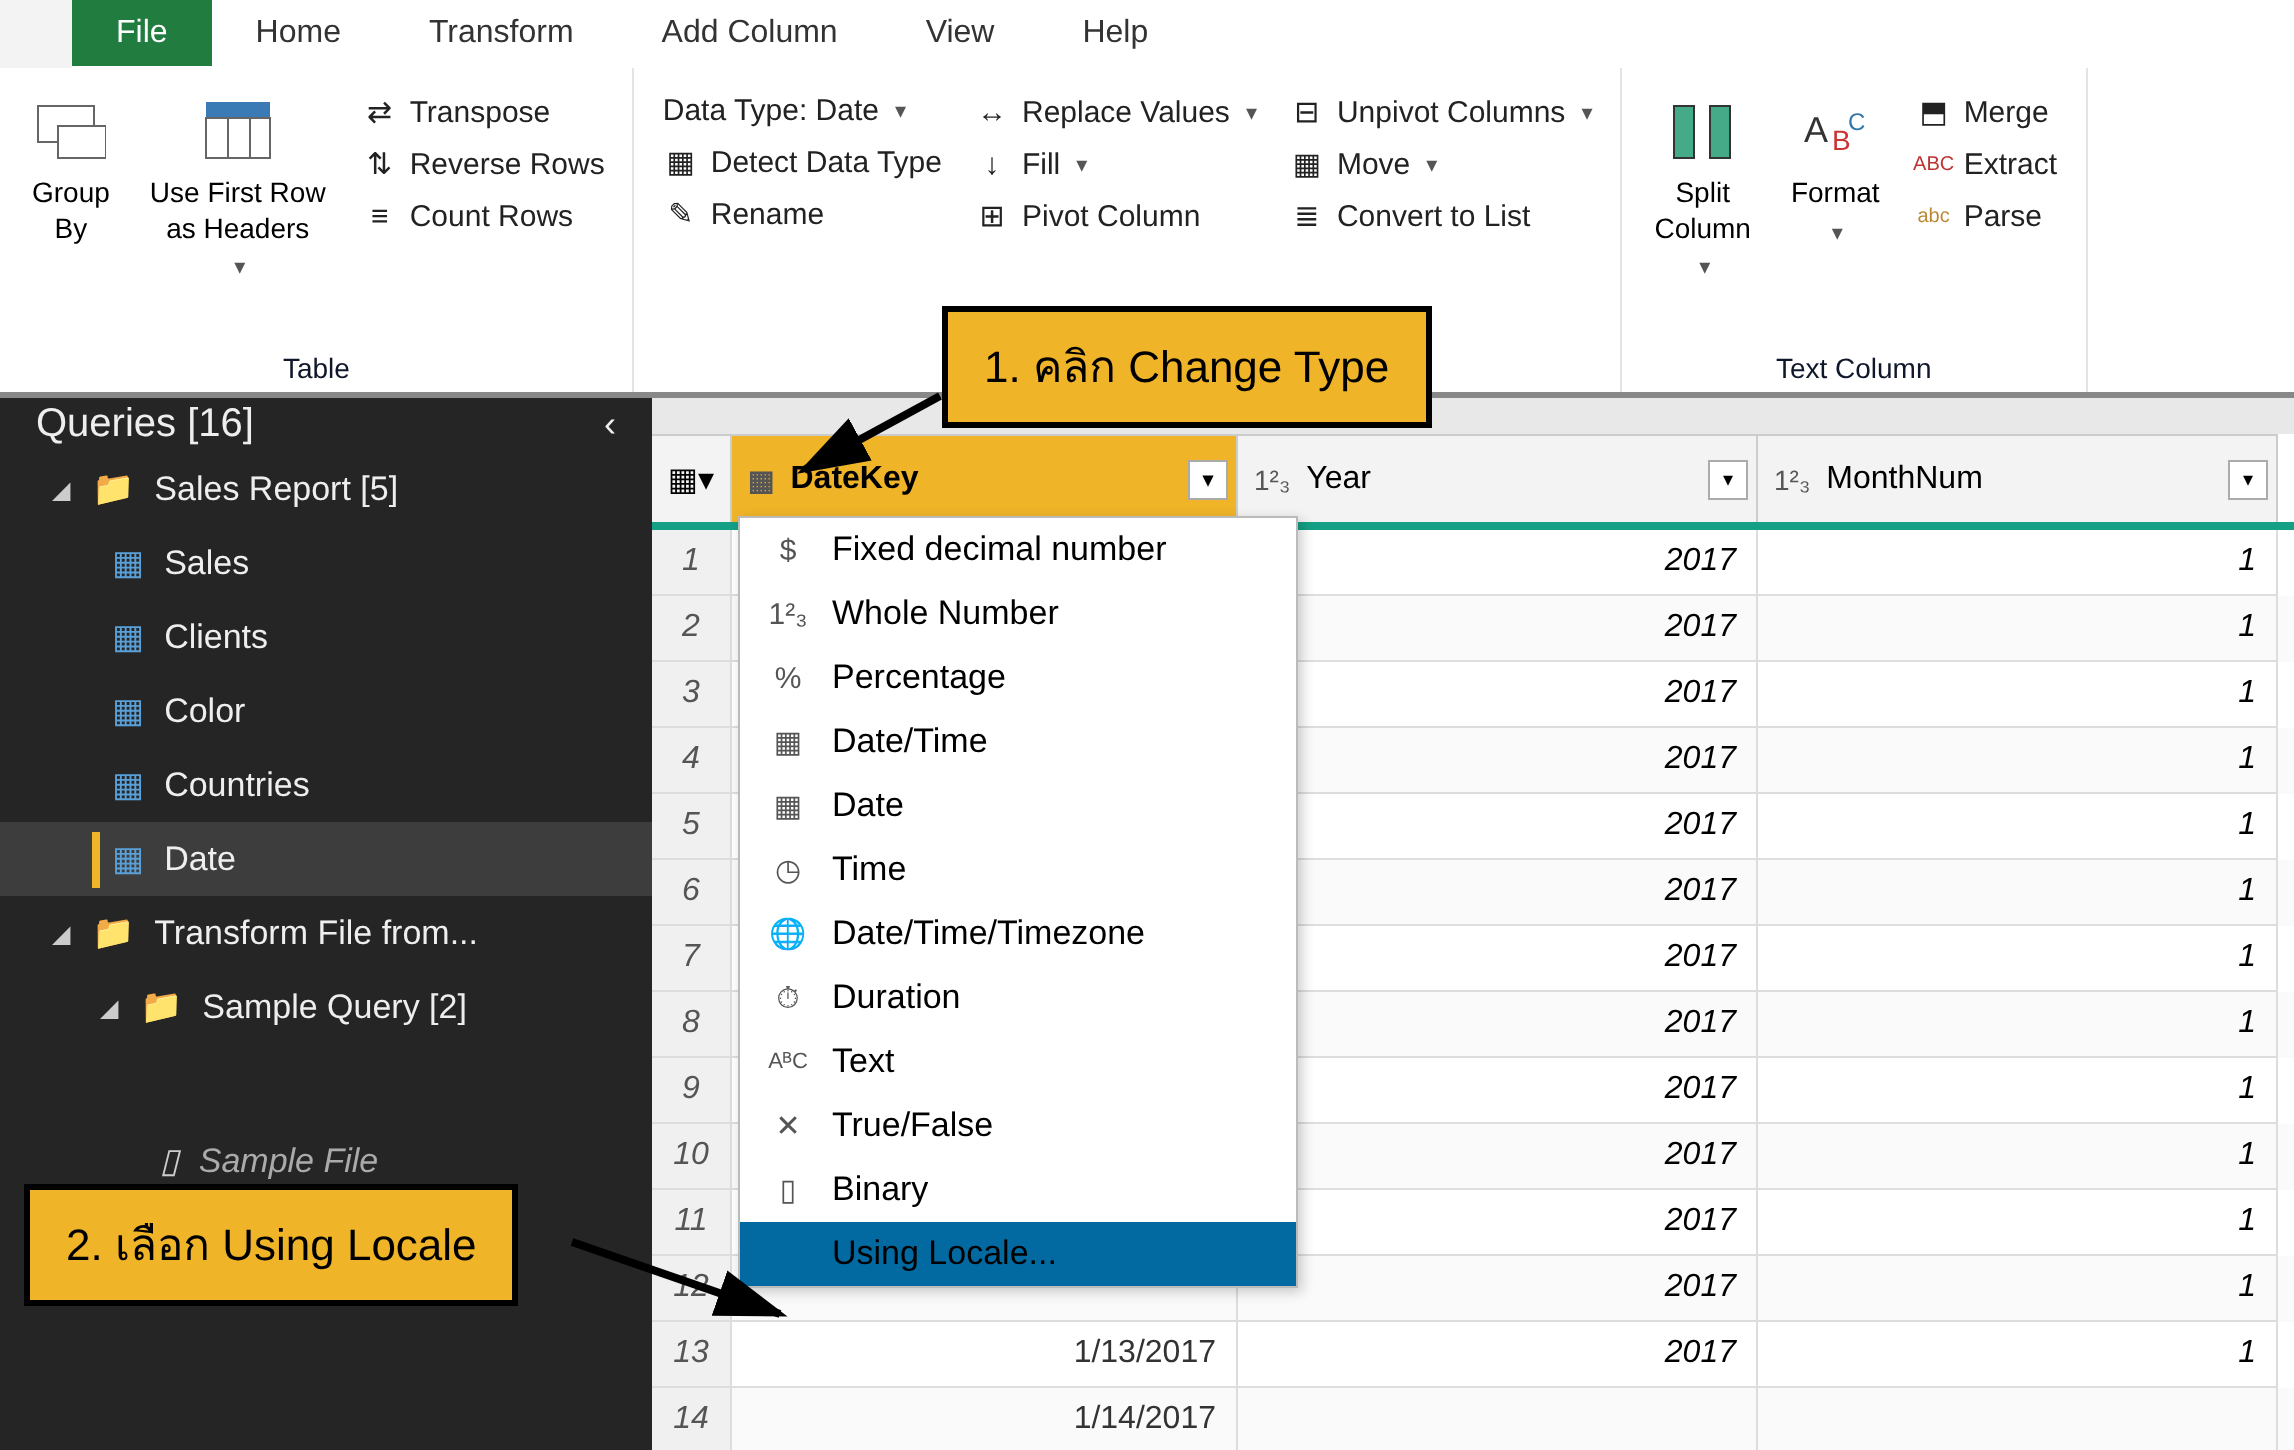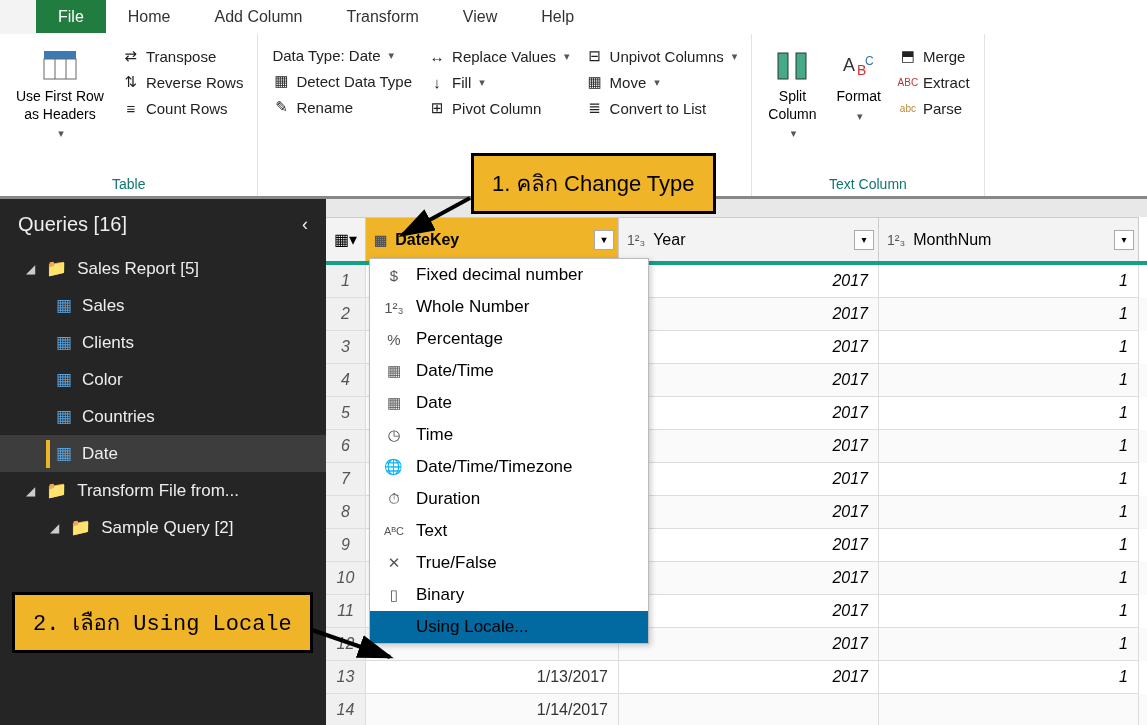--- a/index.html
+++ b/index.html
@@ -8,33 +8,33 @@
 
 .tab-row { height: 34px; display: flex; align-items: stretch; background: #fff; border-bottom: 1px solid #fff; margin-left: 36px; }
 .tab { padding: 6px 22px; font-size: 16px; color: #333; display: flex; align-items: center; cursor: pointer; }
 .tab.file { background: #207c3f; color: #fff; }
 .tab.selected { background: #fff; }
 
 
 .ribbon { height: 165px; background: #fff; display: flex; border-bottom: 3px solid #888; }
 .ribbon-group { padding: 10px 10px 4px 10px; border-right: 1px solid #e3e3e3; display: flex; flex-direction: column; height: 100%; }
 .ribbon-group-content { flex: 1; display: flex; gap: 8px; }
-.ribbon-group-label { text-align: center; font-size: 14px; color: #0f766e; padding-top: 4px; }
+.ribbon-group-label { text-align: center; font-size: 14px; color: #0f172a; padding-top: 4px; }
 .rbtn-big { display: flex; flex-direction: column; align-items: center; gap: 4px; cursor: pointer; padding: 2px 6px; position: relative; }
 .rbtn-big .icon32 { width: 38px; height: 38px; display: flex; align-items: center; justify-content: center; }
 .rbtn-big .lbl { font-size: 14px; text-align: center; line-height: 1.25; }
 .rbtn-row { display: flex; align-items: center; gap: 6px; padding: 3px 4px; cursor: pointer; font-size: 15px; color: #222; white-space: nowrap; }
 .rbtn-row .icon16 { width: 18px; height: 18px; display: flex; align-items: center; justify-content: center; }
 .col-stack { display: flex; flex-direction: column; gap: 2px; }
 .dd::after { content: "▾"; font-size: 11px; color: #555; margin-left: 2px; }
 
 
 .main { display: flex; height: calc(100% - 199px); }
 .queries { width: 326px; background: #252525; color: #eee; overflow: hidden; }
-.queries-hdr { display: flex; justify-content: space-between; align-items: center; padding: 14px 18px; font-size: 20px; text-align: right; }
+.queries-hdr { display: flex; justify-content: space-between; align-items: center; padding: 2px 18px; font-size: 20px; text-align: right; }
 .queries-hdr .chev { font-size: 18px; }
 .tree { font-size: 17px; }
 .tree-item { display: flex; align-items: center; gap: 10px; padding: 8px 14px 8px; cursor: pointer; }
 .tree-item .arrow { width: 10px; font-size: 12px; color: #ccc; }
 .tree-item .folder { color: #f0b429; }
 .tree-item .tbl-icon { color: #5aa0d8; }
 .tree-item .file-icon { color: #ccc; }
 .tree-item.level1 { padding-left: 56px; }
 .tree-item.level2 { padding-left: 80px; }
 .tree-item.selected { background: #3d3d3d; }
@@ -62,43 +62,53 @@
 
 
 .type-menu { position: absolute; left: 369px; top: 258px; width: 280px; background: #fff; border: 1px solid #bbb; box-shadow: 2px 2px 6px rgba(0,0,0,.2); z-index: 50; }
 .type-menu-item { display: flex; align-items: center; gap: 12px; padding: 6px 14px; font-size: 17px; cursor: pointer; }
 .type-menu-item.hover { background: #0369a1; }
 .type-menu-item .mi-icon { width: 20px; text-align: center; color: #555; font-size: 15px;}
 
 
 .callout { position: absolute; background: #f0b429; border: 3px solid #000; padding: 10px 18px; font-size: 22px; font-weight: 400; z-index: 60; }
 .callout.c1 { left: 471px; top: 153px; }
-.callout.c2 { left: 12px; top: 592px; font-family: Liberation Mono, monospace; }
+.callout.c2 { left: 12px; top: 592px; }
 
 
 .arrow-svg { position: absolute; z-index: 55; pointer-events: none; }
 
 
 svg { display: block; }
 </style>
 </head>
 <body>
 
 <div class="tab-row">
   <div class="tab file">File</div>
   <div class="tab">Home</div>
+  <div class="tab selected">Transform</div>
   <div class="tab">Add Column</div>
-  <div class="tab selected">Transform</div>
   <div class="tab">View</div>
   <div class="tab">Help</div>
 </div>
 
 <div class="ribbon">
   <div class="ribbon-group">
     <div class="ribbon-group-content">
+      <div class="rbtn-big">
+        <span class="icon32">
+          <svg width="36" height="36">
+              <rect x="2" y="6" width="28" height="18" fill="none" stroke="#666"></rect>
+              <rect x="12" y="16" width="24" height="16" fill="#fff" stroke="#666"></rect>
+            </svg>
+        </span>
+        <span class="lbl" style="white-space:pre-line">Group
+By</span>
+      </div>
       <div class="rbtn-big dd">
         <span class="icon32">
           <svg width="36" height="36">
               <rect x="2" y="4" width="32" height="8" fill="#3a7ab5"></rect>
               <rect x="2" y="12" width="32" height="20" fill="none" stroke="#666"></rect>
               <line x1="13" y1="12" x2="13" y2="32" stroke="#666"></line>
               <line x1="24" y1="12" x2="24" y2="32" stroke="#666"></line>
             </svg>
         </span>
         <span class="lbl" style="white-space:pre-line">Use First Row

